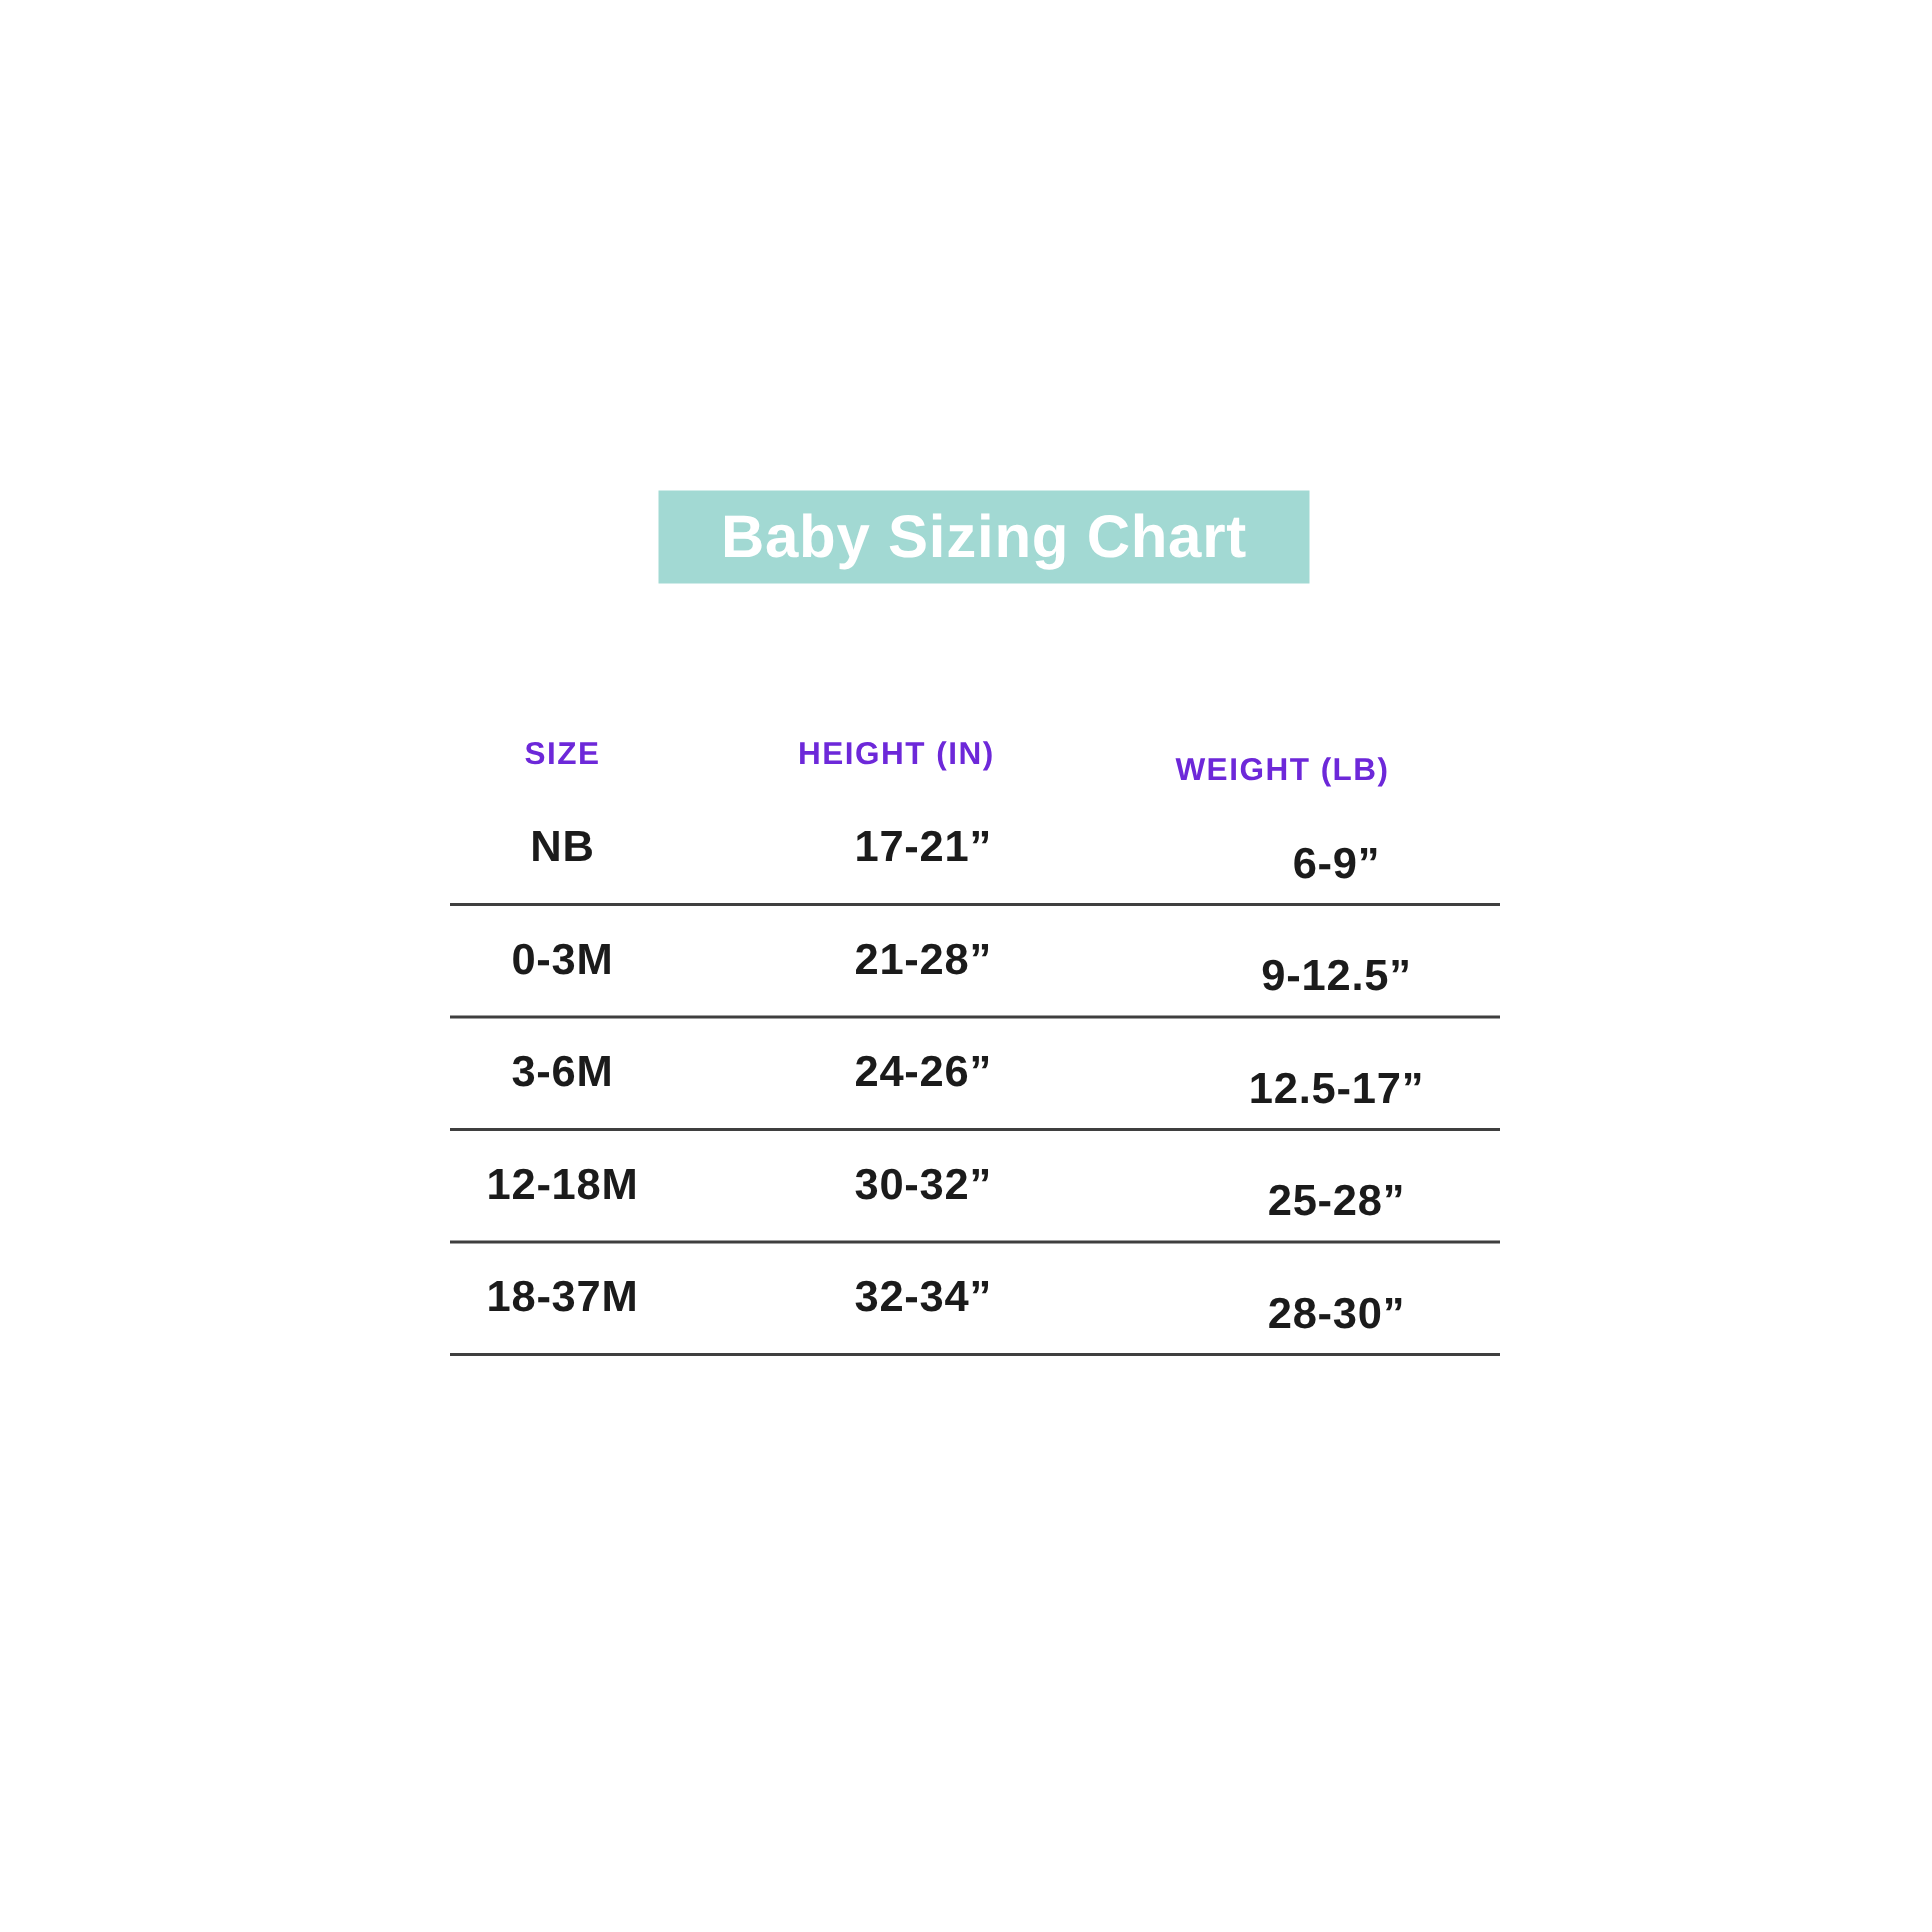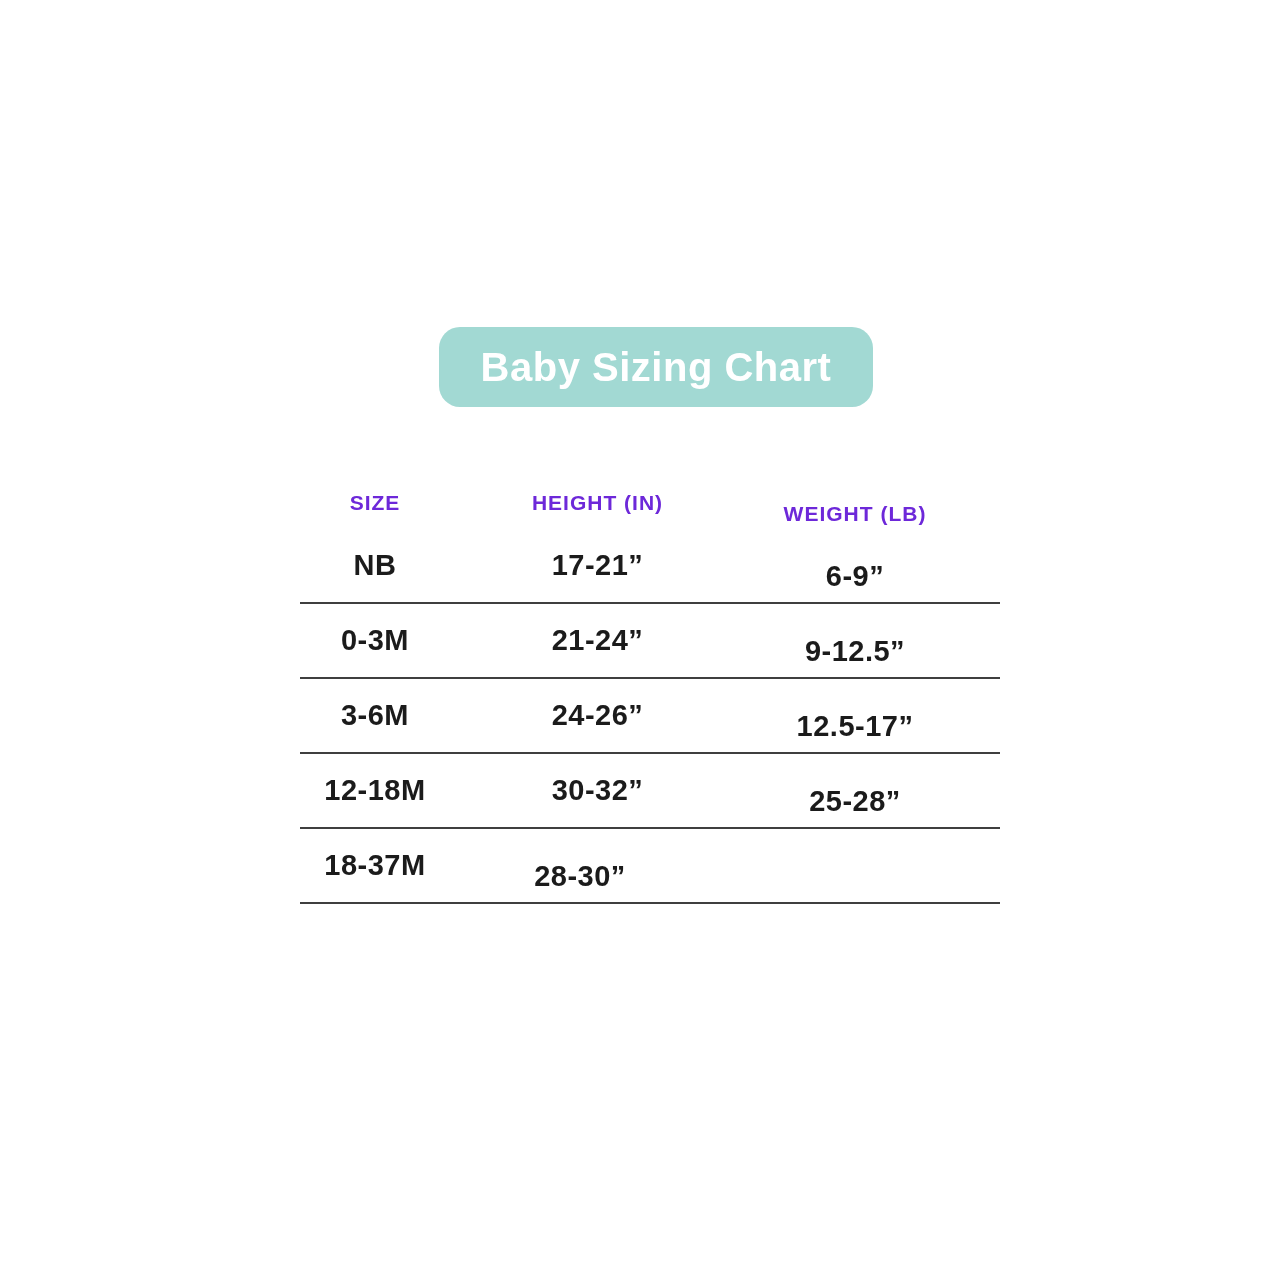--- a/index.html
+++ b/index.html
@@ -13,26 +13,25 @@
     width: 1288px;
     height: 1288px;
     background: #ffffff;
     overflow: hidden;
   }
   .title-badge {
     position: absolute;
     left: 439px;
     top: 327px;
     width: 434px;
-    height: 80px;
+    height: 62px;
     background: #a2d9d3;
     display: flex;
     align-items: center;
     justify-content: center;
-    border-radius: 21px;
   }
   .title-badge .title-text {
     color: #ffffff;
     font-size: 40px;
     font-weight: 700;
     letter-spacing: 0.5px;
     white-space: nowrap;
   }
   .size-table {
     position: absolute;
@@ -44,20 +43,21 @@
     display: grid;
     grid-template-columns: 150px 295px 255px;
     align-items: center;
   }
   .header-row {
     height: 52px;
   }
   .data-row {
     height: 73px;
     border-bottom: 2px solid #3f3f3f;
+    gap: 18px;
   }
   .data-row.first {
     border-bottom: 2px solid #3f3f3f;
   }
   .cell {
     text-align: center;
     white-space: nowrap;
   }
   .cell.h {
     color: #6d28d9;
@@ -94,37 +94,38 @@
     </div>
 
     <div class="row data-row first">
       <div class="cell d col1">NB</div>
       <div class="cell d col2">17-21”</div>
       <div class="cell d col3">6-9”</div>
     </div>
 
     <div class="row data-row">
       <div class="cell d col1">0-3M</div>
-      <div class="cell d col2">21-24”</div>
+      <div class="cell d col2">21-28”</div>
       <div class="cell d col3">9-12.5”</div>
     </div>
 
     <div class="row data-row">
       <div class="cell d col1">3-6M</div>
       <div class="cell d col2">24-26”</div>
       <div class="cell d col3">12.5-17”</div>
     </div>
 
 
     <div class="row data-row">
       <div class="cell d col1">12-18M</div>
       <div class="cell d col2">30-32”</div>
       <div class="cell d col3">25-28”</div>
     </div>
 
     <div class="row data-row">
       <div class="cell d col1">18-37M</div>
+      <div class="cell d col2">32-34”</div>
       <div class="cell d col3">28-30”</div>
     </div>
 
   </div>
 
 </div>
 
 </body></html>

